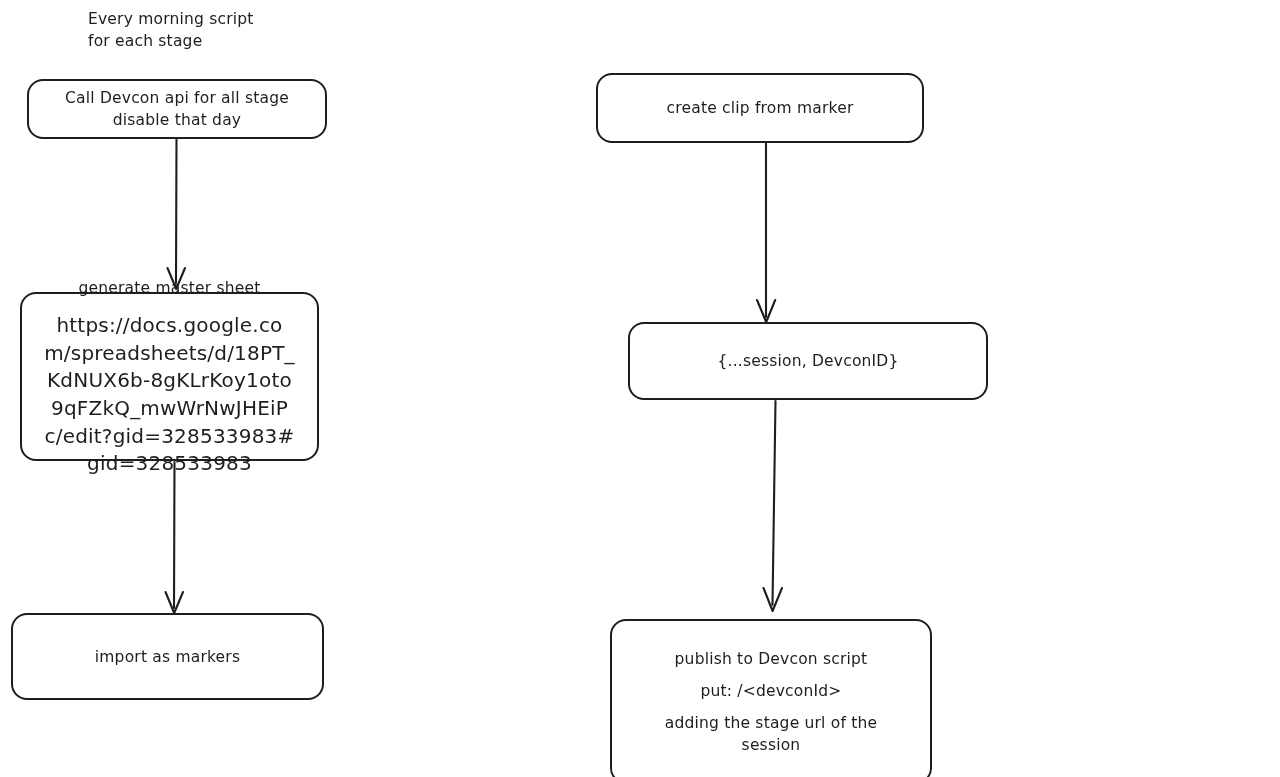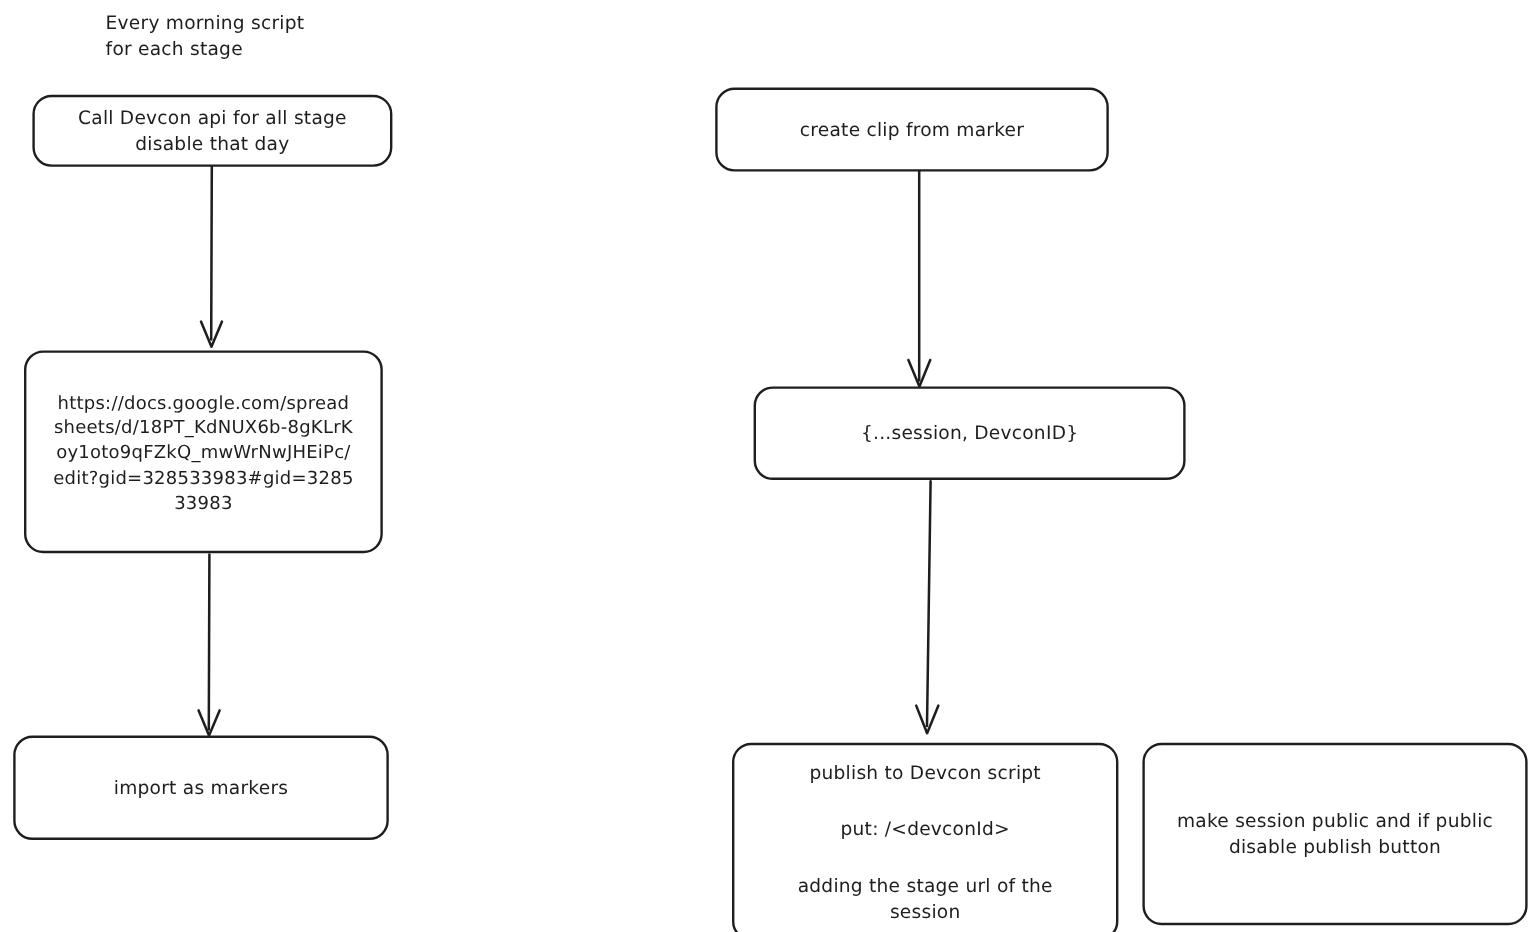--- a/index.html
+++ b/index.html
@@ -72,28 +72,28 @@
   #node-create-clip { left: 596px; top: 73px;  width: 328px; height: 70px; }
   #node-session-object { left: 592px; top: 322px; width: 360px; height: 78px; margin-left: 36px; }
   #node-publish-button { left: 610px; top: 619px; width: 322px; height: 165px; }
   #node-make-session-public { left: 952px; top: 619px; width: 321px; height: 152px; }
 
   #node-generate-master-sheet .title-line {
     font-size: 15.5px;
     margin-bottom: 13px;
   }
   #node-generate-master-sheet .url-line {
-    font-size: 15px;
+    font-size: 20px;
     line-height: 1.38;
     word-break: break-all;
     padding: 0 22px;
   }
   #node-publish-button .node-text { margin: 0; }
   #node-publish-button .seg { margin: 0; padding: 0 14px; }
-  #node-publish-button .seg + .seg { margin-top: 25px; }
+  #node-publish-button .seg + .seg { margin-top: 10px; }
 
   #label-every-morning { left: 88px; top: 8px; }
 </style>
 </head>
 <body>
 
 <div id="canvas">
 
   <svg class="edge-layer" viewBox="0 0 1280 777" width="1280" height="777" xmlns="http://www.w3.org/2000/svg">
     <g fill="none" stroke="#1e1e1e" stroke-width="2.1" stroke-linecap="round" stroke-linejoin="round">
@@ -123,20 +123,21 @@
 
   <div class="free-label" id="label-every-morning">Every morning script
 for each stage</div>
 
   <div class="node" id="node-call-devcon-api">
     <div class="node-text">Call Devcon api for all stage
 disable that day</div>
   </div>
 
   <div class="node" id="node-generate-master-sheet">
+    <div class="node-text title-line">generate master sheet</div>
     <div class="node-text url-line">https://docs.google.com/spreadsheets/d/18PT_KdNUX6b-8gKLrKoy1oto9qFZkQ_mwWrNwJHEiPc/edit?gid=328533983#gid=328533983</div>
   </div>
 
   <div class="node" id="node-create-clip">
     <div class="node-text">create clip from marker</div>
   </div>
 
   <div class="node" id="node-import-as-markers">
     <div class="node-text">import as markers</div>
   </div>
@@ -145,18 +146,14 @@
     <div class="node-text">{...session, DevconID}</div>
   </div>
 
   <div class="node" id="node-publish-button">
     <div class="node-text seg">publish to Devcon script</div>
     <div class="node-text seg">put: /&lt;devconId&gt;</div>
     <div class="node-text seg">adding the stage url of the
 session</div>
   </div>
 
-  <div class="node" id="node-make-session-public">
-    <div class="node-text">make session public and if public
-disable publish button</div>
-  </div>
 
 </div>
 
 </body></html>

